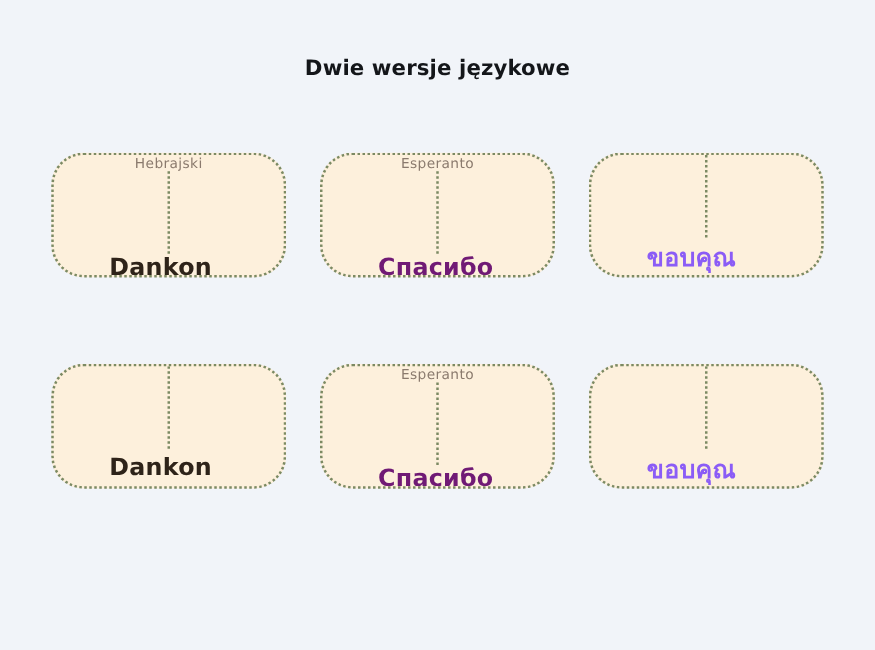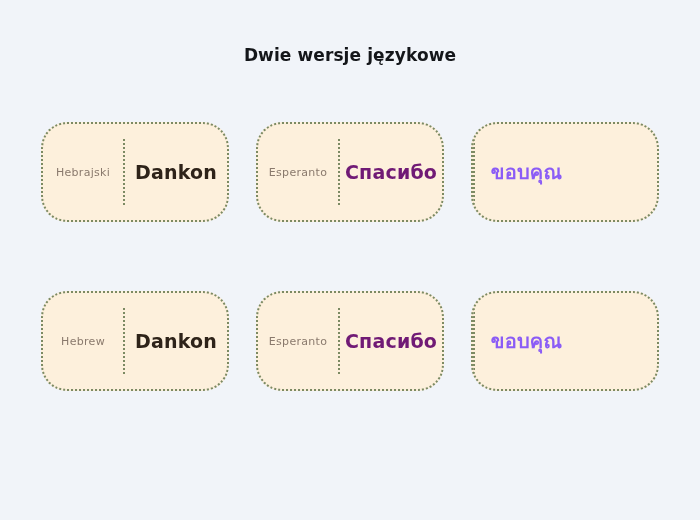--- a/index.html
+++ b/index.html
@@ -54,20 +54,21 @@
 
   .card {
     position: relative;
     width: 188px;
     height: 100px;
     box-sizing: border-box;
     background: #fdf0dc;
     border: 2px dotted #7c8a63;
     border-radius: 26px;
     display: flex;
+    flex-direction: column;
     align-items: center;
     overflow: hidden;
   }
 
   .card-left {
     width: 44%;
     height: 100%;
     display: flex;
     align-items: center;
     justify-content: center;
@@ -80,21 +81,20 @@
     height: 66px;
     border-left: 2px dotted #7c8a63;
     flex: 0 0 auto;
   }
 
   .card-right {
     width: 56%;
     height: 100%;
     display: flex;
     align-items: center;
-    justify-content: center;
     box-sizing: border-box;
     padding: 0 4px;
   }
 
   .lang-label {
     font-family: "DejaVu Sans", sans-serif;
     font-size: 11px;
     font-weight: normal;
     color: #8a7a6d;
     letter-spacing: 0.3px;
@@ -155,23 +155,20 @@
         <div class="card-right">
           <span class="term term-thai">ขอบคุณ</span>
         </div>
       </div>
 
     </div>
 
     <div class="card-row row-bottom">
 
       <div class="card">
-        <div class="card-left">
-          <span class="lang-label">Hebrew</span>
-        </div>
         <div class="card-divider"></div>
         <div class="card-right">
           <span class="term">Dankon</span>
         </div>
       </div>
 
       <div class="card">
         <div class="card-left">
           <span class="lang-label">Esperanto</span>
         </div>

